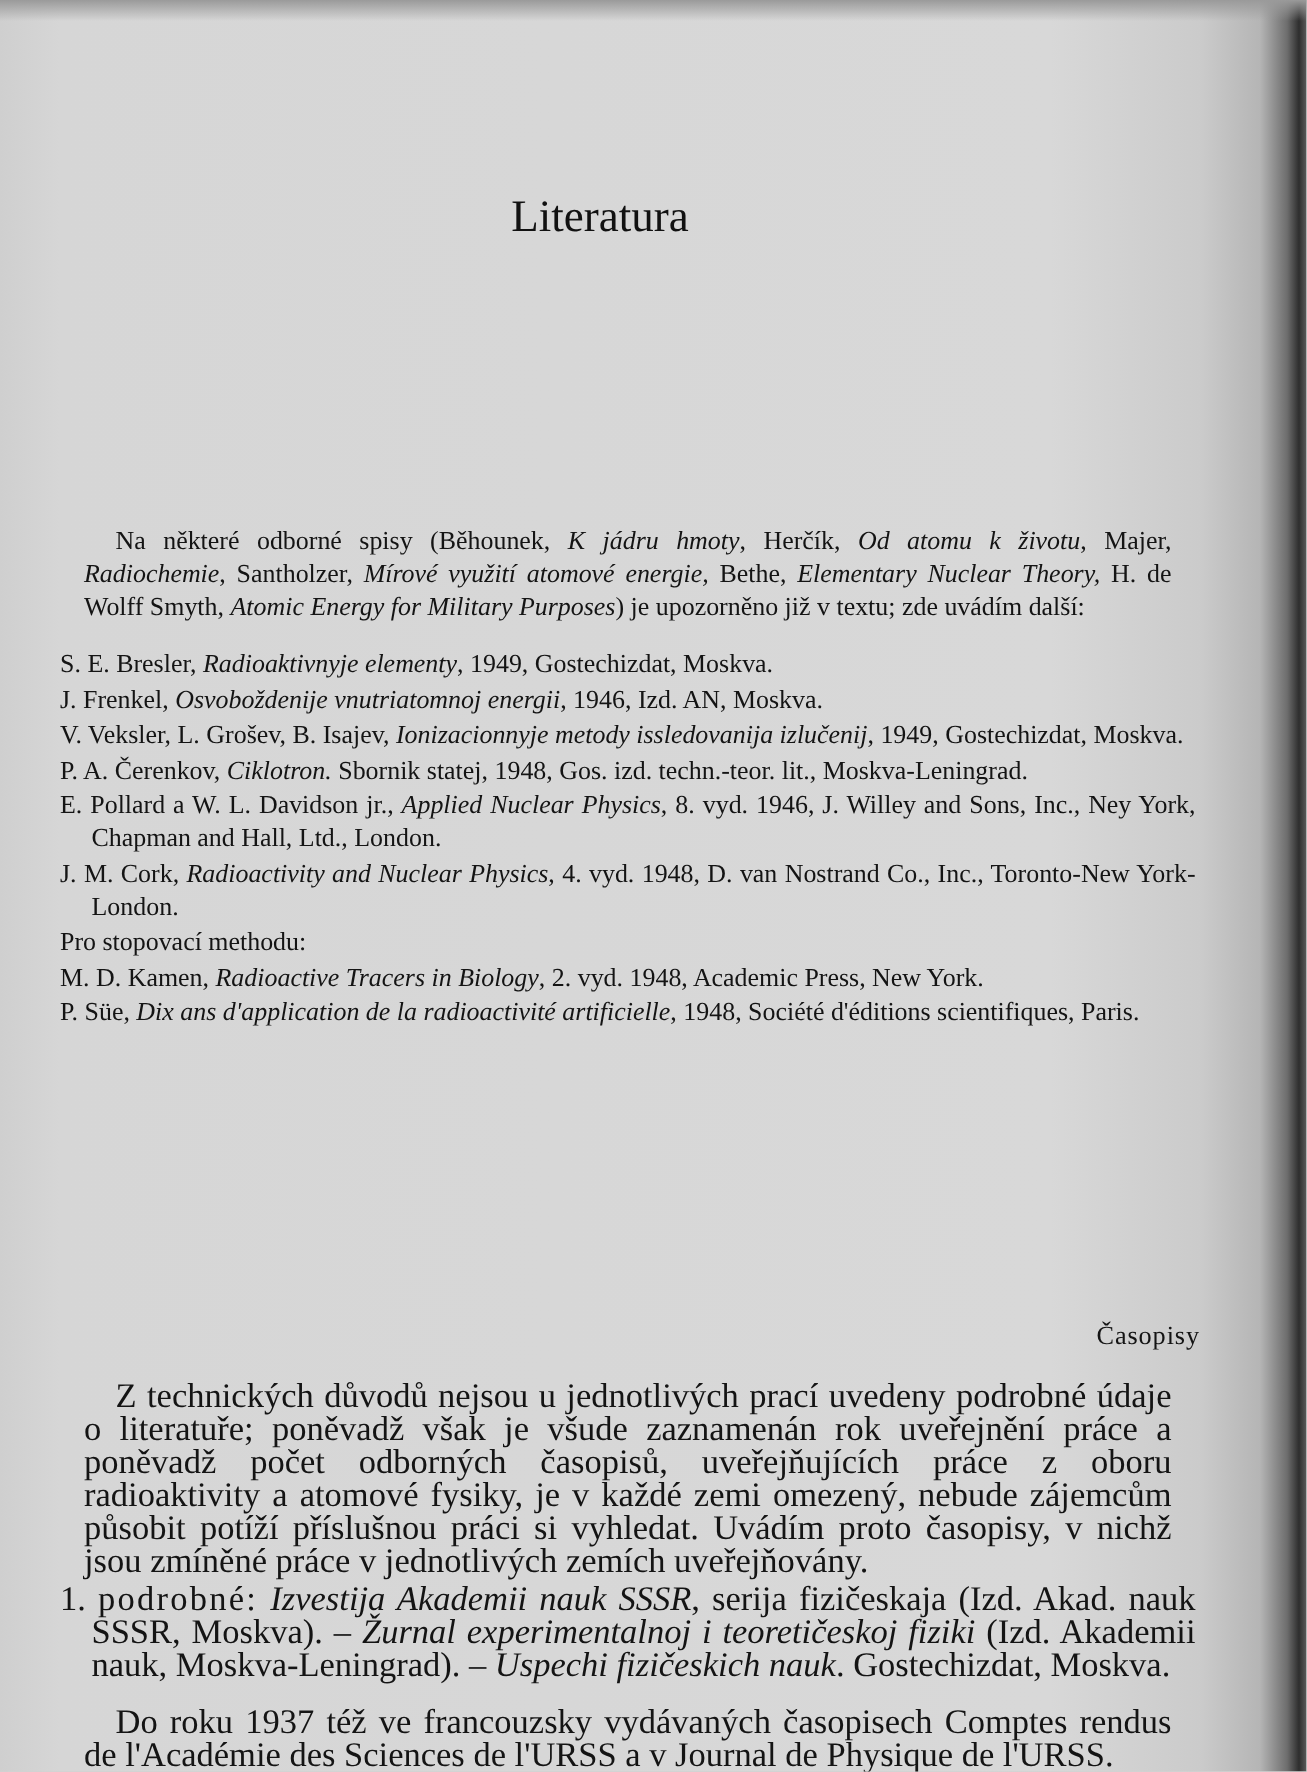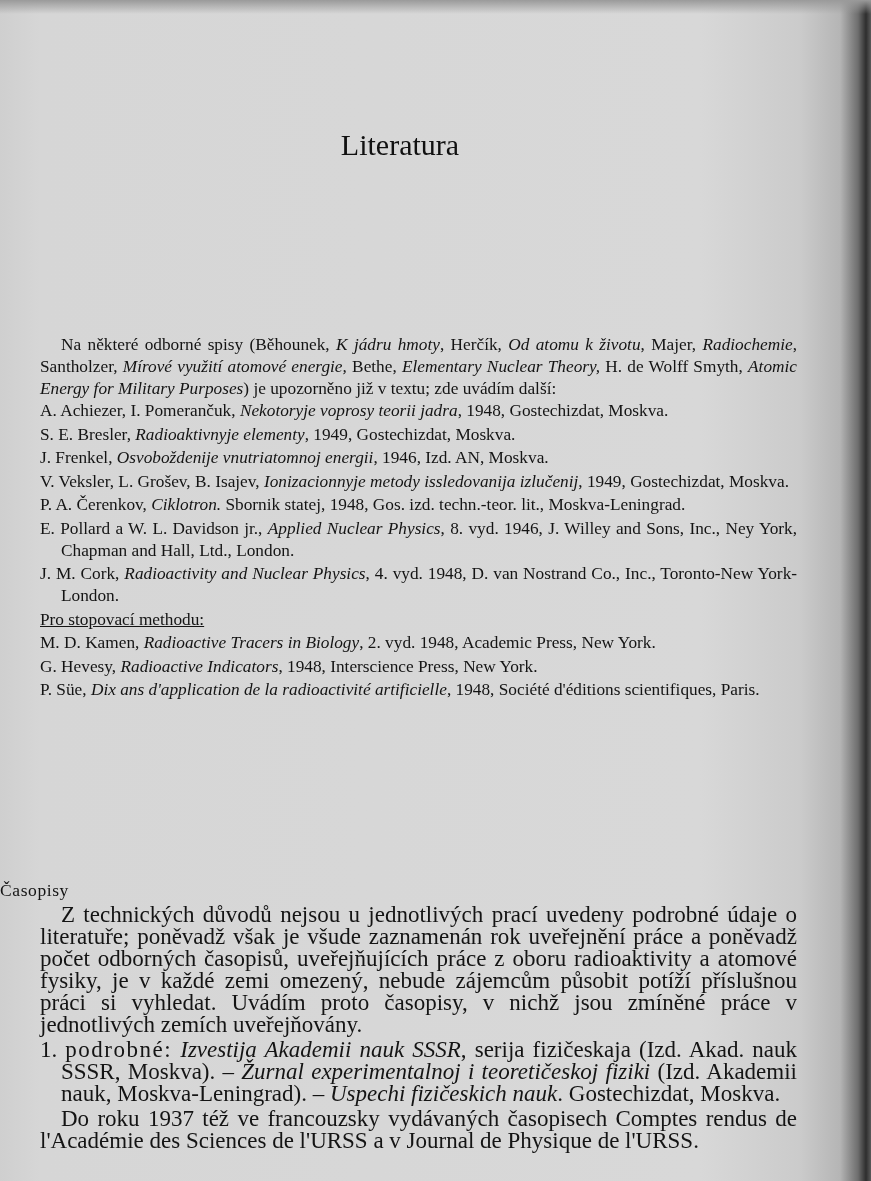--- a/index.html
+++ b/index.html
@@ -21,28 +21,28 @@
   .title {
     position: absolute; left: 0; width: 800px; top: 128px;
     text-align: center; font-family: "Liberation Serif", serif;
     font-size: 30px; color: #111;
   }
   .body {
     position: absolute; left: 40px; top: 334px; width: 757px;
     font-family: "Liberation Serif", serif;
     font-size: 17.3px; line-height: 22px;
   }
-  .p { text-align: justify; margin: 0; }
+  .p { text-align: justify; margin: 16px; }
   .indent { text-indent: 21px; }
   .ref { margin: 0 0 1.5px 0; padding-left: 21px; text-indent: -21px; text-align: justify; }
-  .plain { margin: 0 0 1.5px 0; text-decoration: underline; }
+  .plain { margin: 0 0 1.5px 0; }
   i { font-style: italic; }
   .section {
     position: absolute; left: 0; width: 800px; top: 880px;
-    text-align: left; font-family: "Liberation Serif", serif; font-size: 17.5px;
+    text-align: right; font-family: "Liberation Serif", serif; font-size: 17.5px;
     letter-spacing: 0.6px;
   }
   .body2 {
     position: absolute; left: 40px; top: 904px; width: 757px;
     font-family: Liberation Serif, serif;
     font-size: 23px; line-height: 22px;
   }
   .spaced { letter-spacing: 1.5px; }
 </style>
 </head>
@@ -50,34 +50,32 @@
 
 <div class="page">
   <div class="topshade"></div>
 
   <div class="title">Literatura</div>
 
   <div class="body">
     <p class="p indent"><span>Na některé odborné spisy (Běhounek, </span><i>K jádru hmoty</i><span>, Herčík, </span><i>Od atomu k životu</i><span>, Majer, </span><i>Radiochemie</i><span>, Santholzer, </span><i>Mírové využití atomové energie,</i><span> Bethe, </span><i>Elementary Nuclear Theory,</i><span> H. de Wolff Smyth, </span><i>Atomic Energy for Military Purposes</i><span>) je upozorněno již v textu; zde uvádím další:</span></p>
 
     <div>
-      <p class="ref"><span>A. Achiezer, I. Pomerančuk, </span><i>Nekotoryje voprosy teorii jadra</i><span>, 1948, Gostechizdat, Moskva.</span></p>
       <p class="ref"><span>S. E. Bresler, </span><i>Radioaktivnyje elementy</i><span>, 1949, Gostechizdat, Moskva.</span></p>
       <p class="ref"><span>J. Frenkel, </span><i>Osvoboždenije vnutriatomnoj energii</i><span>, 1946, Izd. AN, Moskva.</span></p>
       <p class="ref"><span>V. Veksler, L. Grošev, B. Isajev, </span><i>Ionizacionnyje metody issledovanija izlučenij</i><span>, 1949, Gostechizdat, Moskva.</span></p>
       <p class="ref"><span>P. A. Čerenkov, </span><i>Ciklotron.</i><span> Sbornik statej, 1948, Gos. izd. techn.-teor. lit., Moskva-Leningrad.</span></p>
       <p class="ref"><span>E. Pollard a W. L. Davidson jr., </span><i>Applied Nuclear Physics</i><span>, 8. vyd. 1946, J. Willey and Sons, Inc., Ney York, Chapman and Hall, Ltd., London.</span></p>
       <p class="ref"><span>J. M. Cork, </span><i>Radioactivity and Nuclear Physics</i><span>, 4. vyd. 1948, D. van Nostrand Co., Inc., Toronto-New York-London.</span></p>
     </div>
 
     <p class="plain">Pro stopovací methodu:</p>
 
     <div>
       <p class="ref"><span>M. D. Kamen, </span><i>Radioactive Tracers in Biology</i><span>, 2. vyd. 1948, Academic Press, New York.</span></p>
-      <p class="ref"><span>G. Hevesy, </span><i>Radioactive Indicators</i><span>, 1948, Interscience Press, New York.</span></p>
       <p class="ref"><span>P. Süe, </span><i>Dix ans d'application de la radioactivité artificielle</i><span>, 1948, Société d'éditions scientifiques, Paris.</span></p>
     </div>
   </div>
 
   <div class="section">Časopisy</div>
 
   <div class="body2">
     <p class="p indent" style="margin-bottom:3px;">Z technických důvodů nejsou u jednotlivých prací uvedeny podrobné údaje o literatuře; poněvadž však je všude zaznamenán rok uveřejnění práce a poněvadž počet odborných časopisů, uveřejňujících práce z oboru radioaktivity a atomové fysiky, je v každé zemi omezený, nebude zájemcům působit potíží příslušnou práci si vyhledat. Uvádím proto časopisy, v nichž jsou zmíněné práce v jednotlivých zemích uveřejňovány.</p>
     <p class="ref" style="margin-bottom:3px;"><span>1. </span><span class="spaced">podrobné:</span><i> Izvestija Akademii nauk SSSR</i><span>, serija fizičeskaja (Izd. Akad. nauk SSSR, Moskva). – </span><i>Žurnal experimentalnoj i teoretičeskoj fiziki</i><span> (Izd. Akademii nauk, Moskva-Leningrad). – </span><i>Uspechi fizičeskich nauk</i><span>. Gostechizdat, Moskva.</span></p>
     <p class="p indent">Do roku 1937 též ve francouzsky vydávaných časopisech Comptes rendus de l'Académie des Sciences de l'URSS a v Journal de Physique de l'URSS.</p>

